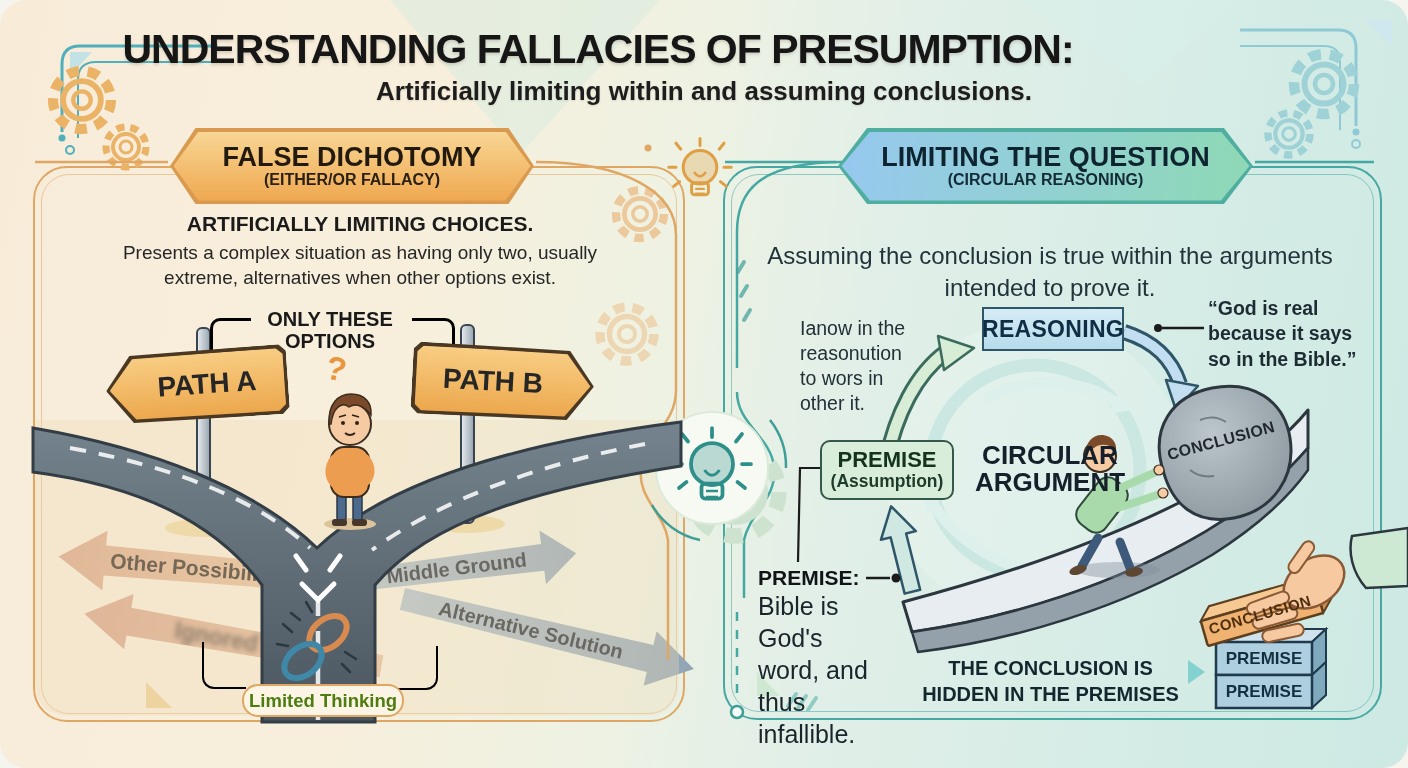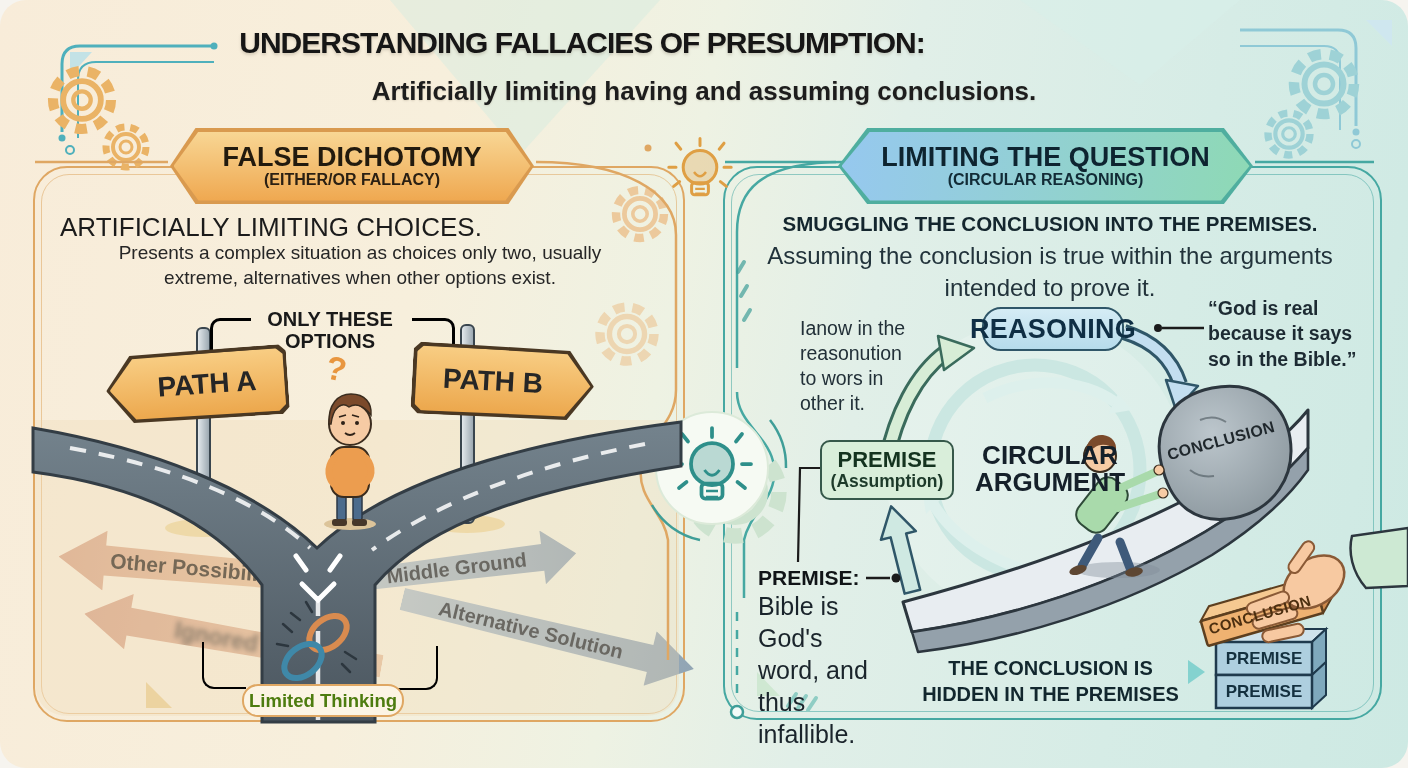--- a/index.html
+++ b/index.html
@@ -4,22 +4,22 @@
 <style>
   html,body{margin:0;padding:0;background:#f6f4ef;font-family:"Liberation Sans",sans-serif;}
   #canvas{position:relative;width:1408px;height:768px;margin:0 auto;border-radius:26px;overflow:hidden;
     background:linear-gradient(100deg,#f8ecd9 0%,#f7efdc 30%,#eef2e3 47%,#e1efe8 60%,#d6ece6 80%,#cde9e3 100%);}
   .abs{position:absolute;}
   .pre{white-space:pre-line;}
   .ctr{display:flex;align-items:center;justify-content:center;text-align:center;}
   .col{display:flex;flex-direction:column;align-items:center;justify-content:center;text-align:center;}
   .z0{z-index:0}.z1{z-index:1}.z2{z-index:2}.z3{z-index:3}
 
-  .page-title{left:0;top:26px;width:1164px;text-align:center;font-size:30px;font-weight:800;color:#161616;
-    letter-spacing:-1px;text-shadow:0 2px 3px rgba(110,100,80,.25);}
+  .page-title{left:0;top:26px;width:1164px;text-align:center;font-size:41px;font-weight:800;color:#161616;
+    letter-spacing:-1px;text-shadow:0 2px 3px rgba(110,100,80,.25);padding-left:16px;}
   .page-subtitle{left:0;top:76px;width:1408px;text-align:center;font-size:26px;font-weight:700;color:#1d1d1d;
     text-shadow:0 1px 2px rgba(110,100,80,.2);}
 
   .panel{position:absolute;border-radius:34px;}
   .panel::after{content:'';position:absolute;inset:6px;border-radius:28px;border:1.5px solid;opacity:.55;border-color:inherit;}
   .panel-left{left:33px;top:166px;width:648px;height:552px;border:2.5px solid #dfa763;border-color:#dfa763;}
   .panel-right{left:723px;top:166px;width:655px;height:550px;border:2.5px solid #46a8a2;border-color:#46a8a2;}
 
   .badge-outer{position:absolute;clip-path:polygon(7% 0,93% 0,100% 50%,93% 100%,7% 100%,0 50%);}
   .badge-inner{position:absolute;inset:3.5px;clip-path:polygon(7% 0,93% 0,100% 50%,93% 100%,7% 100%,0 50%);}
@@ -31,22 +31,22 @@
   .arrow{display:flex;align-items:center;font-weight:600;color:#3a332b;}
 
   .sign-outer{position:absolute;background:#4a3823;}
   .sign-inner{position:absolute;inset:3.5px;background:linear-gradient(180deg,#f8cd83,#eca74c);}
   .clip-sign-l{clip-path:polygon(0 50%,14% 2%,96% 0,100% 10%,100% 90%,96% 100%,14% 98%);}
   .clip-sign-r{clip-path:polygon(100% 50%,86% 2%,4% 0,0 10%,0 90%,4% 100%,86% 98%);}
   .sign-label{position:absolute;inset:0;display:flex;align-items:center;justify-content:center;
     font-size:28px;font-weight:800;color:#262626;}
 
   .box{position:absolute;display:flex;align-items:center;justify-content:center;}
-  .reasoning-box{background:linear-gradient(180deg,#d5ecf5,#b6dbeb);border:2.5px solid #2f5668;border-radius:19px;
-    font-size:27px;font-weight:800;color:#0f2e44;letter-spacing:.3px;}
+  .reasoning-box{background:linear-gradient(180deg,#d5ecf5,#b6dbeb);border:2.5px solid #2f5668;border-radius:0;
+    font-size:23px;font-weight:800;color:#0f2e44;letter-spacing:.3px;}
   .premise-box{background:#d9eeda;border:2.5px solid #36584a;border-radius:10px;}
 
   .pill{background:#fcf4e4;border:2.5px solid #dfa763;border-radius:16px;font-size:18.5px;font-weight:700;color:#4d7c0f;}
   .bracket{position:absolute;border-color:#dfa763;}
   .conn{position:absolute;border-color:#1d1d1d;}
 
   .tri-right{width:0;height:0;border-left:17px solid #84d2cf;border-top:12px solid transparent;border-bottom:12px solid transparent;}
   svg{display:block;}
 </style>
 </head>
@@ -276,38 +276,38 @@
       </g>
 
       <polygon points="757,696 780,696 757,672" fill="#cfe8d2"></polygon>
       <g stroke="#8fcdc4" stroke-width="4" stroke-linecap="round">
         <path d="M 788 706 L 796 694 M 798 708 L 806 696 M 808 710 L 816 698"></path>
       </g>
     </g>
   </svg>
 
   <div class="abs z3 page-title">UNDERSTANDING FALLACIES OF PRESUMPTION:</div>
-  <div class="abs z3 page-subtitle">Artificially limiting having and assuming conclusions.</div>
+  <div class="abs z3 page-subtitle">Artificially limiting within and assuming conclusions.</div>
 
   <div class="badge-outer z3" style="left:170px;top:128px;width:364px;height:76px;background:#d99a4f;">
     <div class="badge-inner col" style="background:linear-gradient(180deg,#f8d694,#efa850);">
       <div class="badge-title" style="color:#221a0e;">FALSE DICHOTOMY</div>
       <div class="badge-sub" style="color:#2b2013;">(EITHER/OR FALLACY)</div>
     </div>
   </div>
 
   <div class="badge-outer z3" style="left:838px;top:128px;width:415px;height:76px;background:#4fae9f;">
     <div class="badge-inner col" style="background:linear-gradient(95deg,#96c8ef,#8ed9b5);">
       <div class="badge-title" style="color:#0e2430;">LIMITING THE QUESTION</div>
       <div class="badge-sub" style="color:#122b36;">(CIRCULAR REASONING)</div>
     </div>
   </div>
 
-  <div class="abs z3" style="left:60px;top:212px;width:600px;text-align:left;font-size:26px;font-weight:400;color:#1b1b1b;">ARTIFICIALLY LIMITING CHOICES.</div>
-  <div class="abs z3 pre" style="left:50px;top:240px;width:620px;text-align:center;font-size:19px;font-weight:500;color:#262626;line-height:1.32;">Presents a complex situation as choices only two, usually
+  <div class="abs z3" style="left:60px;top:212px;width:600px;text-align:center;font-size:21px;font-weight:700;color:#1b1b1b;">ARTIFICIALLY LIMITING CHOICES.</div>
+  <div class="abs z3 pre" style="left:50px;top:240px;width:620px;text-align:center;font-size:19px;font-weight:500;color:#262626;line-height:1.32;">Presents a complex situation as having only two, usually
 extreme, alternatives when other options exist.</div>
 
   <div class="abs z3 pre" style="left:250px;top:308px;width:160px;text-align:center;font-size:20px;font-weight:800;color:#191919;line-height:1.1;">ONLY THESE
 OPTIONS</div>
   <div class="abs z3 conn" style="left:210px;top:318px;width:38px;height:30px;border-top:3px solid;border-left:3px solid;border-top-left-radius:10px;"></div>
   <div class="abs z3 conn" style="left:412px;top:318px;width:40px;height:34px;border-top:3px solid;border-right:3px solid;border-top-right-radius:10px;"></div>
 
   <div class="abs z3" style="left:326px;top:350px;font-size:33px;font-weight:800;color:#e8963f;transform:rotate(12deg);">?</div>
 
   <div class="sign-outer clip-sign-l z3" style="left:106px;top:350px;width:182px;height:70px;transform:rotate(-4deg);">
@@ -316,21 +316,20 @@
   </div>
   <div class="sign-outer clip-sign-r z3" style="left:412px;top:346px;width:182px;height:72px;transform:rotate(3deg);">
     <div class="sign-inner clip-sign-r"></div>
     <div class="sign-label" style="padding-right:20px;">PATH B</div>
   </div>
 
   <div class="abs z3 bracket" style="left:202px;top:642px;width:42px;height:45px;border-left:2.5px solid;border-bottom:2.5px solid;border-bottom-left-radius:12px;"></div>
   <div class="abs z3 bracket" style="left:398px;top:646px;width:38px;height:42px;border-right:2.5px solid;border-bottom:2.5px solid;border-bottom-right-radius:12px;"></div>
   <div class="abs z3 ctr pill" style="left:242px;top:684px;width:158px;height:29px;">Limited Thinking</div>
 
-  <div class="abs z3" style="left:740px;top:212px;width:620px;text-align:center;font-size:20.5px;font-weight:800;color:#14262e;">SMUGGLING THE CONCLUSION INTO THE PREMISES.</div>
   <div class="abs z3 pre" style="left:760px;top:240px;width:580px;text-align:center;font-size:24px;font-weight:500;color:#22333b;line-height:1.32;">Assuming the conclusion is true within the arguments
 intended to prove it.</div>
 
   <div class="abs z3 pre" style="left:800px;top:316px;width:130px;font-size:19.5px;font-weight:500;color:#223038;line-height:1.28;">Ianow in the
 reasonution
 to wors in
 other it.</div>
 
   <div class="box reasoning-box z3" style="left:982px;top:307px;width:138px;height:40px;">REASONING</div>
 

